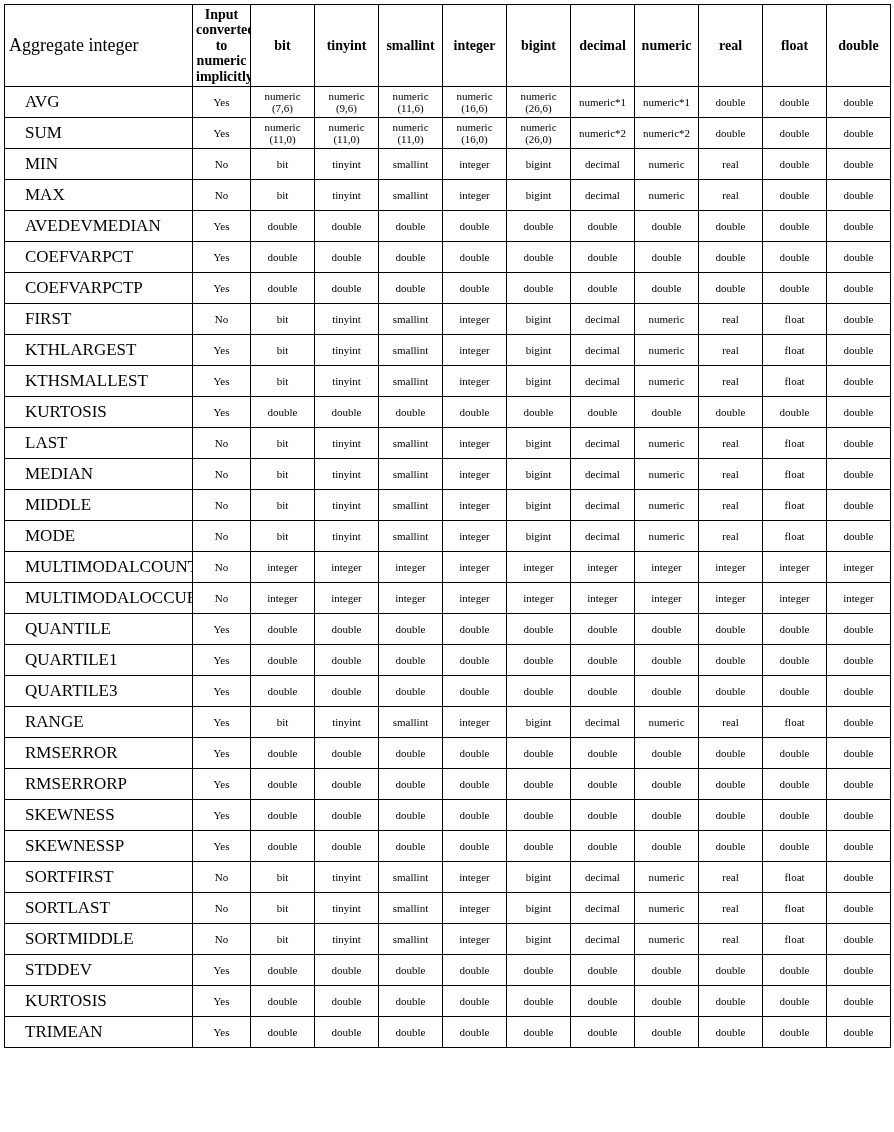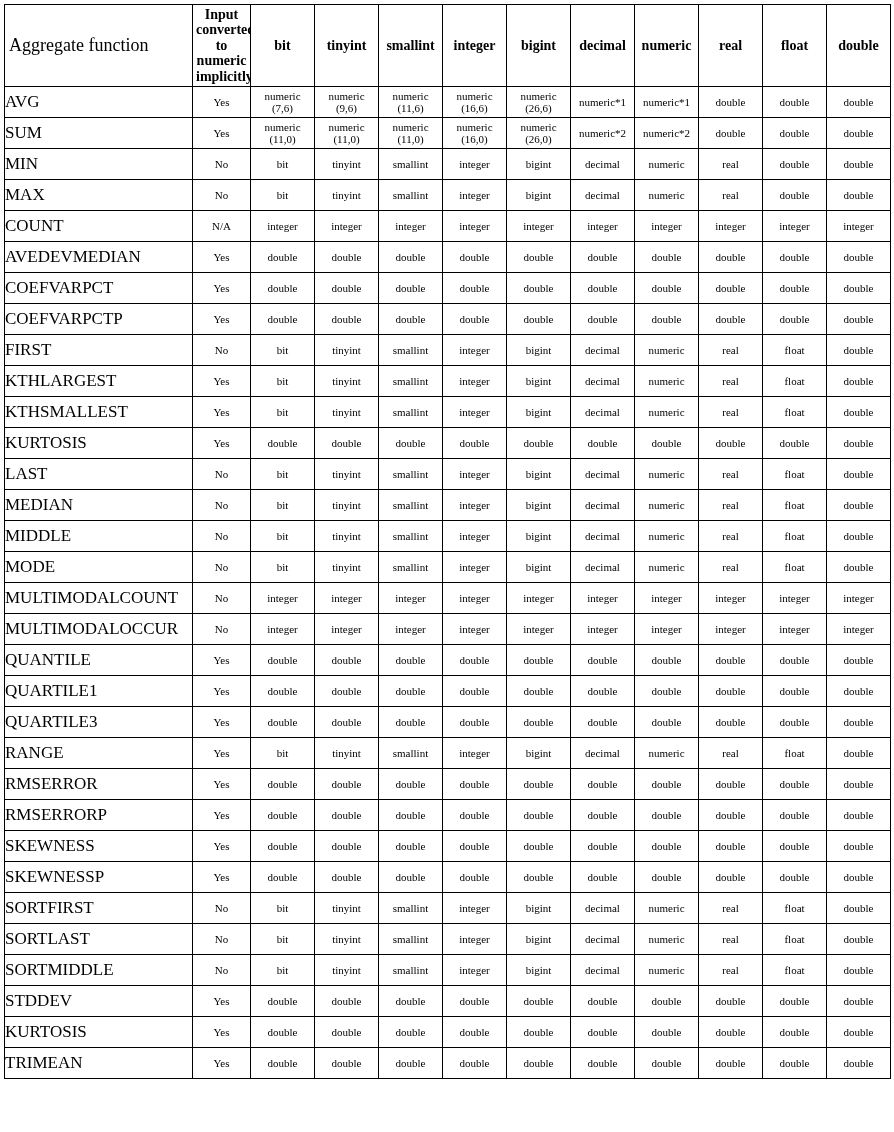--- a/index.html
+++ b/index.html
@@ -37,21 +37,21 @@
     tbody td {
       font-size: 11px;
       text-align: center;
       height: 26px;
       white-space: nowrap;
       line-height: 1.1;
     }
     tbody td.first-col {
       font-size: 17px;
       text-align: left;
-      padding-left: 0;
+      padding-left: 20px;
     }
     col.cfirst { width: 188px; }
     col.cinp   { width: 58px; }
     col.cdata  { width: 64px; }
   </style>
 </head>
 <body>
 
 <table>
   <colgroup>
@@ -63,21 +63,21 @@
       <col class="cdata">
       <col class="cdata">
     <col class="cdata">
       <col class="cdata">
       <col class="cdata">
       <col class="cdata">
       <col class="cdata">
   </colgroup>
   <thead>
     <tr>
-      <th class="first-col">Aggregate function</th>
+      <th class="first-col">Aggregate integer</th>
       <th>Input converted to numeric implicitly</th>
       <th>bit</th>
       <th>tinyint</th>
       <th>smallint</th>
       <th>integer</th>
       <th>bigint</th>
       <th>decimal</th>
       <th>numeric</th>
       <th>real</th>
       <th>float</th>
@@ -135,34 +135,20 @@
         <td>smallint</td>
         <td>integer</td>
         <td>bigint</td>
         <td>decimal</td>
         <td>numeric</td>
         <td>real</td>
         <td>double</td>
         <td>double</td>
       </tr>
       <tr>
-        <td class="first-col">COUNT</td>
-        <td>N/A</td>
-        <td>integer</td>
-        <td>integer</td>
-        <td>integer</td>
-        <td>integer</td>
-        <td>integer</td>
-        <td>integer</td>
-        <td>integer</td>
-        <td>integer</td>
-        <td>integer</td>
-        <td>integer</td>
-      </tr>
-      <tr>
         <td class="first-col">AVEDEVMEDIAN</td>
         <td>Yes</td>
         <td>double</td>
         <td>double</td>
         <td>double</td>
         <td>double</td>
         <td>double</td>
         <td>double</td>
         <td>double</td>
         <td>double</td>

